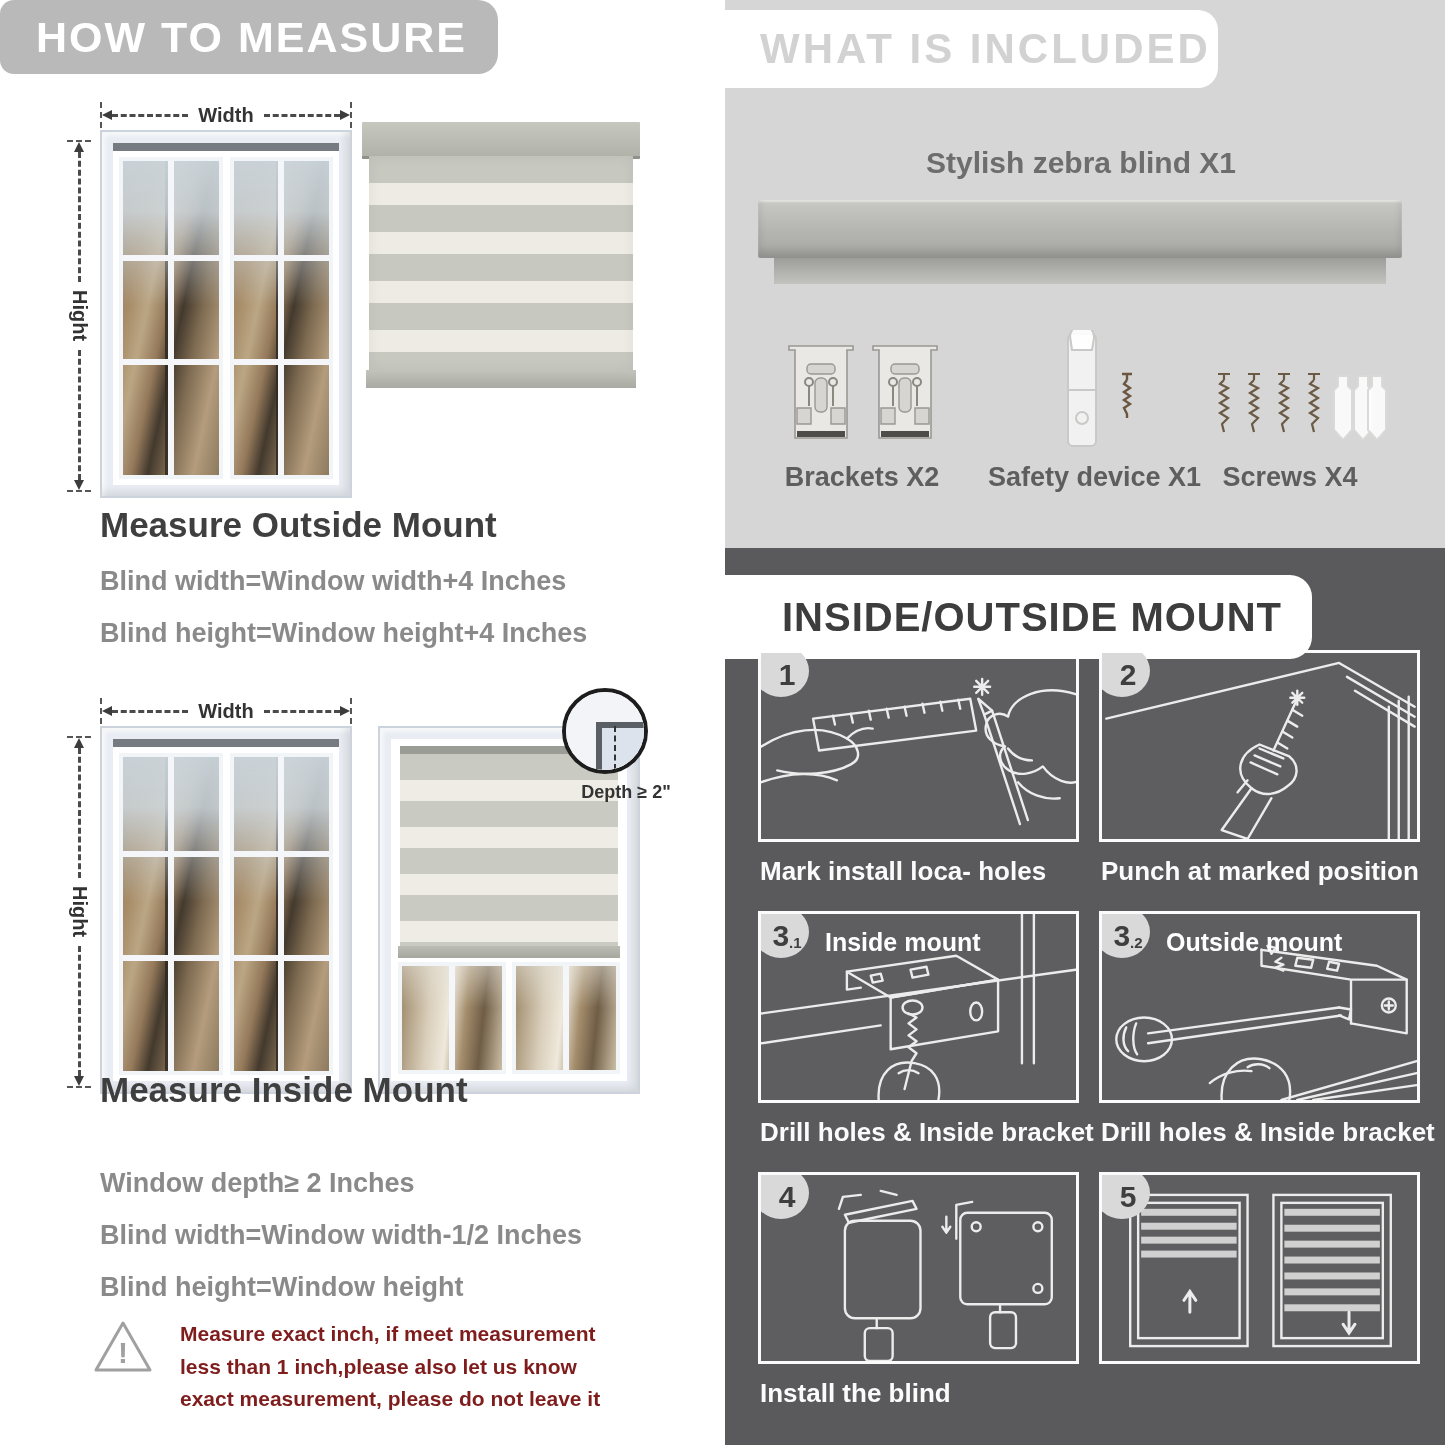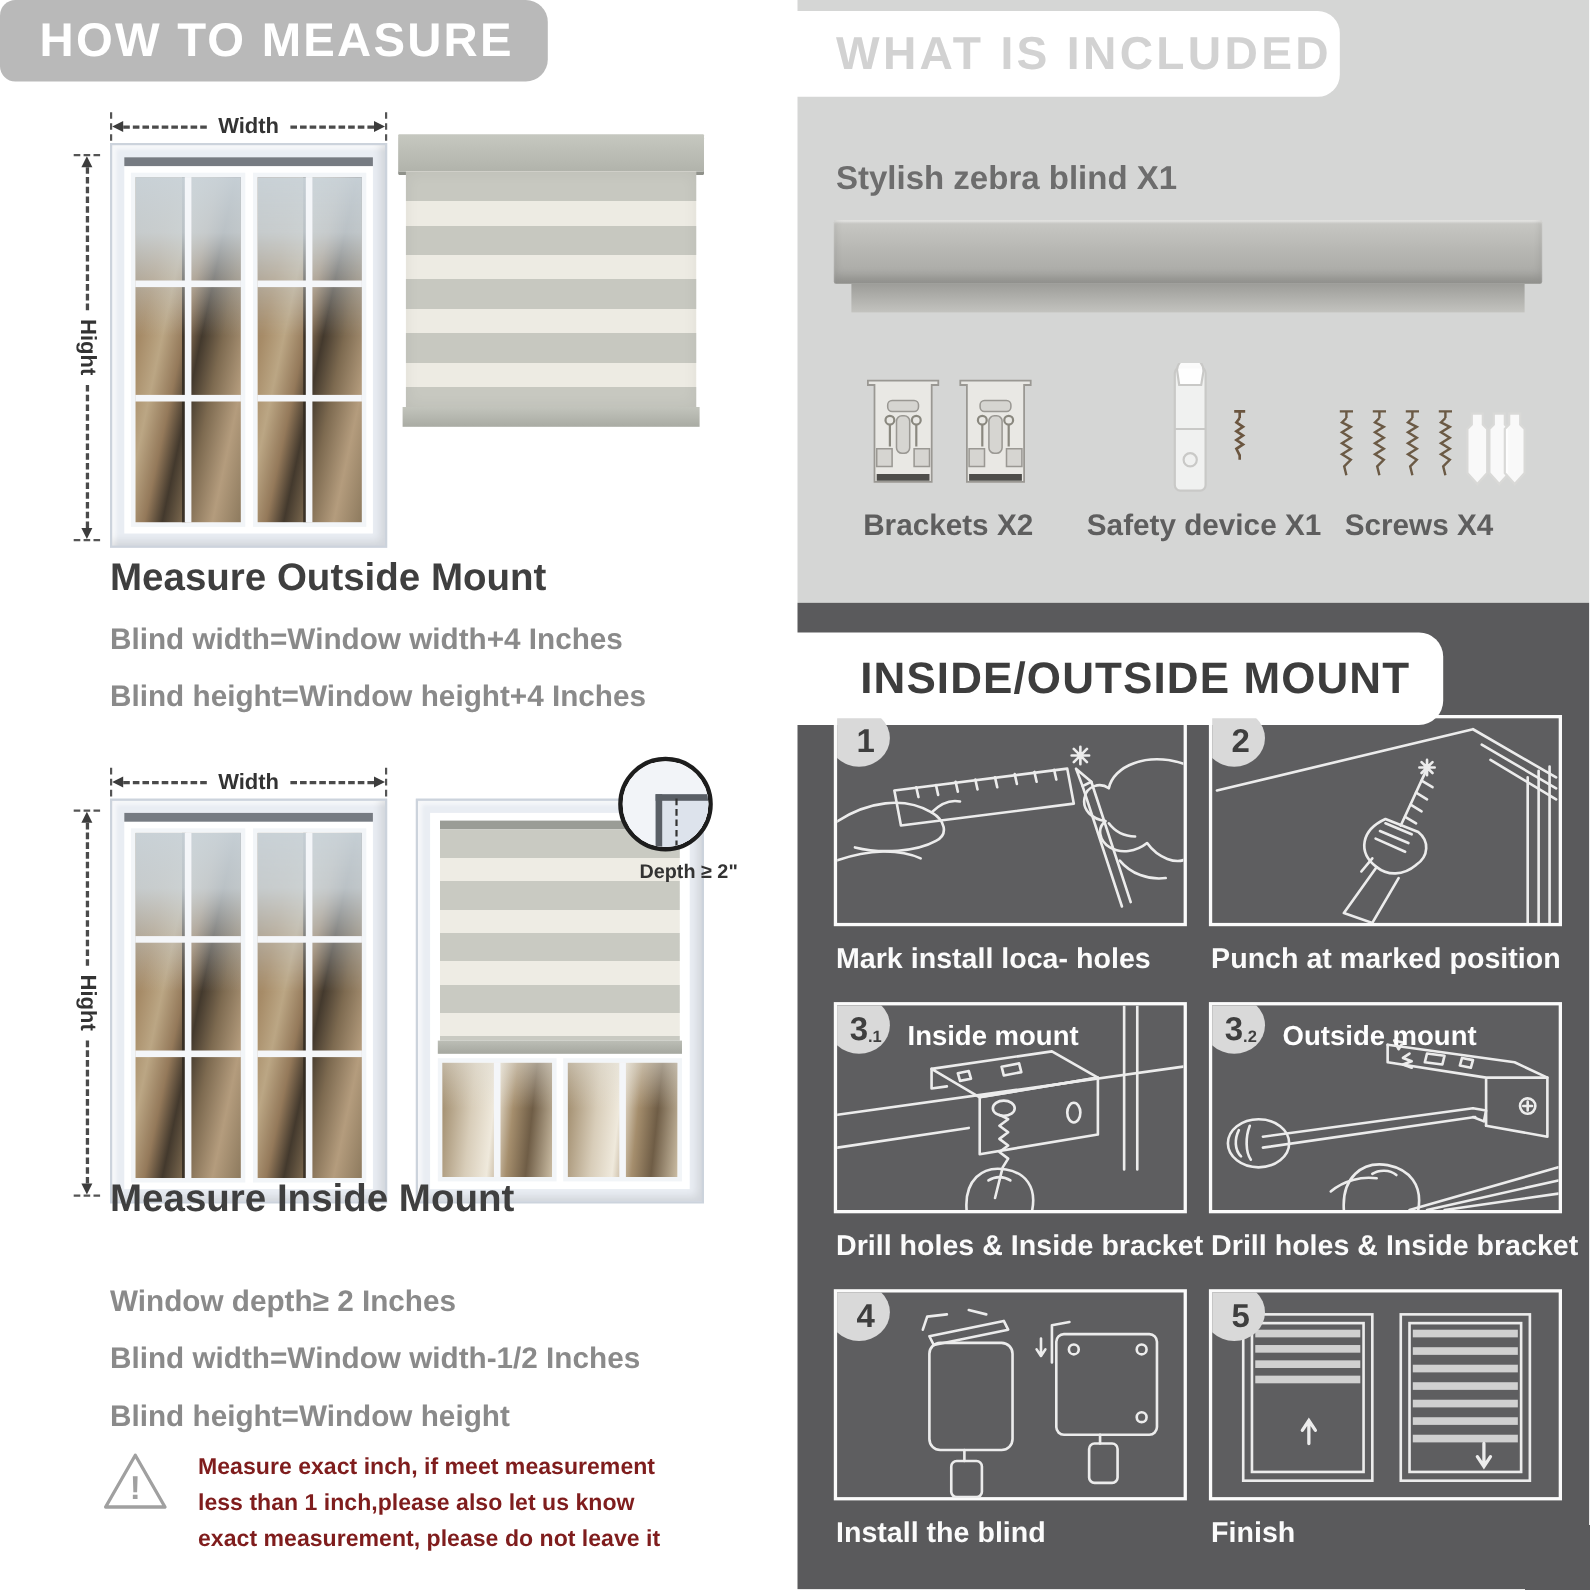--- a/index.html
+++ b/index.html
@@ -85,21 +85,21 @@
   .warning { position:absolute; left:92px; top:1318px; width:580px; display:flex; gap:26px; align-items:flex-start; }
   .warning .txt { font-size:21px; font-weight:bold; color:#7f1d1d; line-height:1.55; width:440px; }
 
   
   .included-panel { position:absolute; left:725px; top:0; width:720px; height:548px; background:#d5d6d5; }
   .included-header {
     position:absolute; left:698px; top:10px; width:520px; height:78px; background:#ffffff;
     border-radius:0 20px 20px 0; display:flex; align-items:center; padding-left:62px;
     color:#d2d2d2; font-size:42px; font-weight:bold; letter-spacing:3px; z-index:2; white-space:nowrap;
   }
-  .product-label { position:absolute; left:760px; top:146px; width:642px; 
+  .product-label { position:absolute; left:760px; top:146px; width:642px; text-align:center;
     font-size:30px; font-weight:bold; color:#6d6d6d; }
   .headrail-main { position:absolute; left:758px; top:200px; width:644px; height:58px; border-radius:2px;
     background:linear-gradient(180deg,#c8c8c4,#b4b4b0 55%,#a7a7a3);
     box-shadow:inset 0 -7px 9px rgba(0,0,0,0.14), inset 0 2px 2px rgba(255,255,255,0.5); }
   .headrail-sub { position:absolute; left:774px; top:258px; width:612px; height:26px;
     background:linear-gradient(180deg,#9d9d99,#c3c3bf); }
   .inc-item { position:absolute; }
   .inc-label { position:absolute; top:462px; text-align:center; font-size:27px; font-weight:bold; color:#5e5e5e; white-space:nowrap; }
 
   
@@ -474,17 +474,16 @@
             <path d="M88 138 v-20 M82 126 l6 -9 l6 9"></path>
             <path d="M248 138 v20 M242 150 l6 9 l6 -9"></path>
           </g>
         </svg>
         <div class="badge">
           <span>5</span>
             <span class="sub"></span>
         </div>
         <div class="step-label"></div>
       </div>
-      <div class="caption">Finish</div>
     </div>
 
   </div>
 </div>
 
 </body></html>

